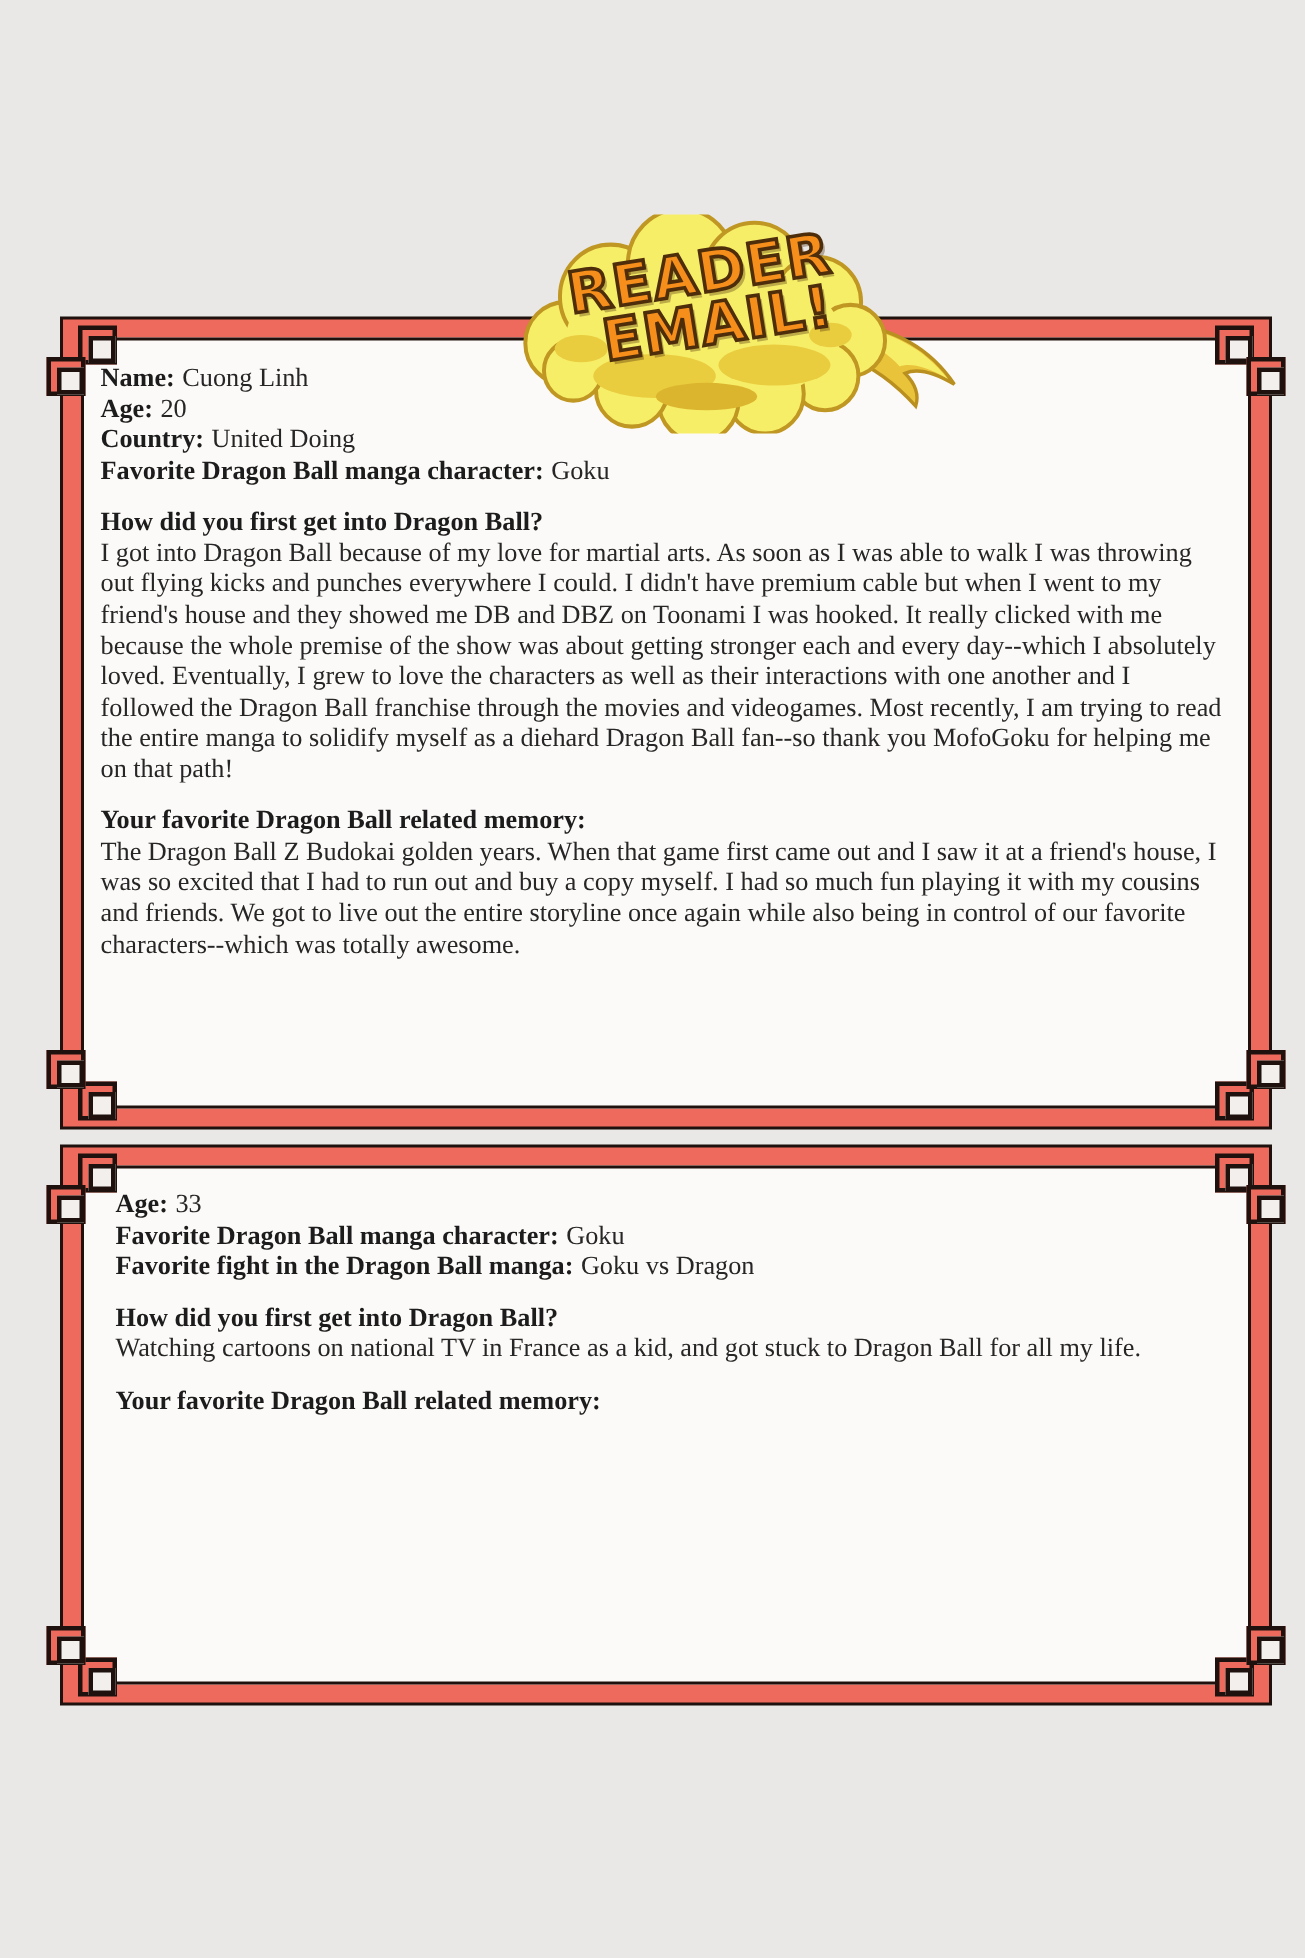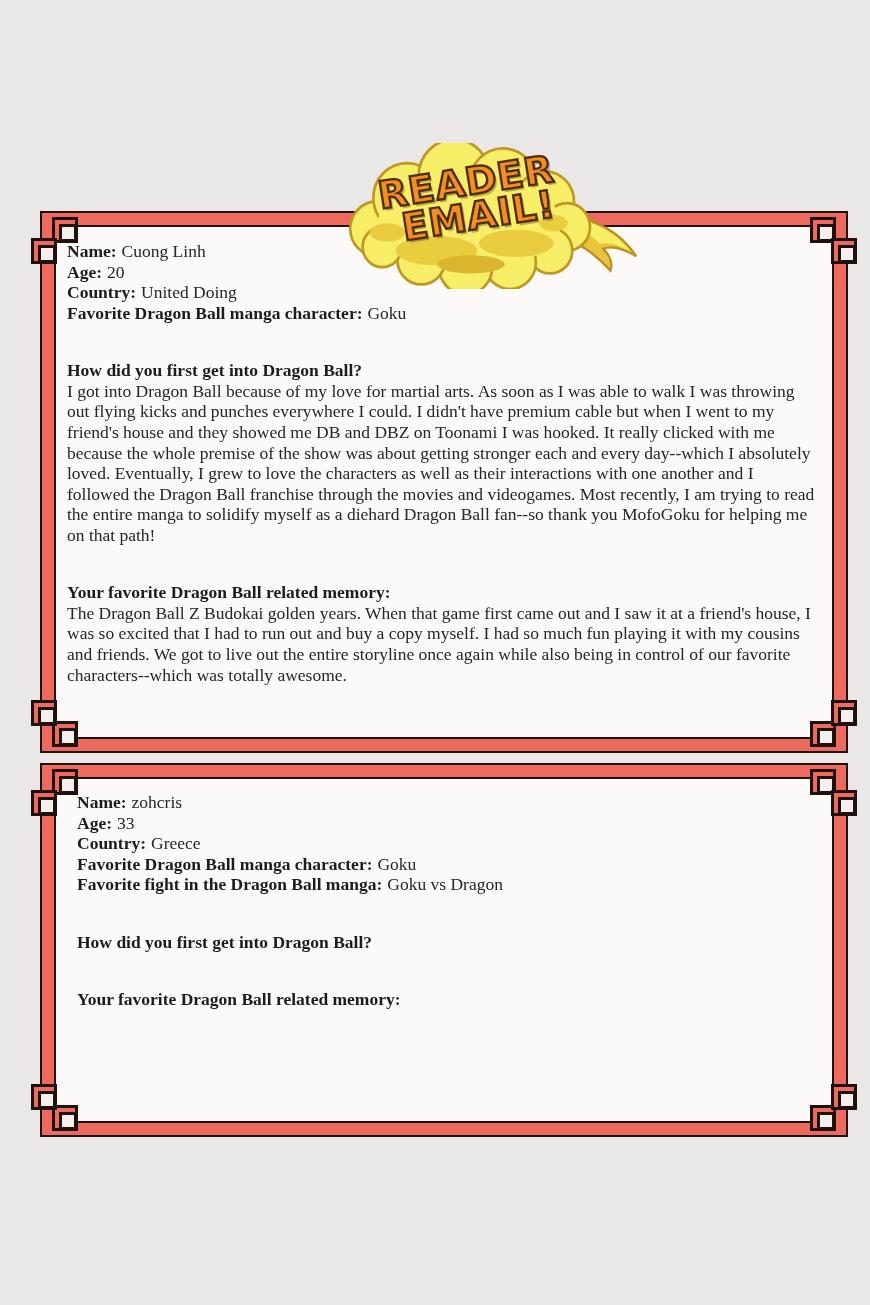--- a/index.html
+++ b/index.html
@@ -39,21 +39,21 @@
   .tl1{left:-4px;top:-10px}   .tl2{left:-25px;top:11px}
   .tr1{right:-4px;top:-10px}  .tr2{right:-25px;top:11px}
   .bl1{left:-4px;bottom:-10px}.bl2{left:-25px;bottom:11px}
   .br1{right:-4px;bottom:-10px}.br2{right:-25px;bottom:11px}
 
   
   .content{font-size:17.5px;line-height:1.175;color:var(--text);}
   .field b, .sec-h, .inline-label{font-weight:bold;color:#1c1c1c;}
   .field b{margin-right:5px;}
   .inline-label{margin-right:5px;}
-  .sec{margin-top:37px;}
+  .sec{margin-top:14px;}
   .sec-h{display:block;}
 
   
   .cloud-wrap{position:absolute;left:336px;top:143px;width:302px;height:146px;z-index:6;}
   .cloud-wrap svg{position:absolute;left:0;top:0;width:100%;height:100%;}
   .logo-text{
     position:absolute;left:28px;top:22px;width:210px;
     transform:rotate(-9deg);
     font-family:"DejaVu Sans", sans-serif;
     font-weight:bold;
@@ -104,28 +104,27 @@
     <div class="orn tl1"></div>
     <div class="orn tl2"></div>
     <div class="orn tr1"></div>
     <div class="orn tr2"></div>
     <div class="orn bl1"></div>
     <div class="orn bl2"></div>
     <div class="orn br1"></div>
     <div class="orn br2"></div>
 
     <div class="content">
-      <div class="field"><b>Name:</b><span>zohcris</span></div>
       <div class="field"><b>Age:</b><span>33</span></div>
-      <div class="field"><b>Country:</b><span>Greece</span></div>
       <div class="field"><b>Favorite Dragon Ball manga character:</b><span>Goku</span></div>
       <div class="field"><b>Favorite fight in the Dragon Ball manga:</b><span>Goku vs Dragon</span></div>
 
       <div class="sec">
         <span class="sec-h">How did you first get into Dragon Ball?</span>
+        <span>Watching cartoons on national TV in France as a kid, and got stuck to Dragon Ball for all my life.</span>
       </div>
 
       <div class="sec">
         <span class="sec-h">Your favorite Dragon Ball related memory:</span>
       </div>
 
     </div>
   </div>
 
   <div class="cloud-wrap">

